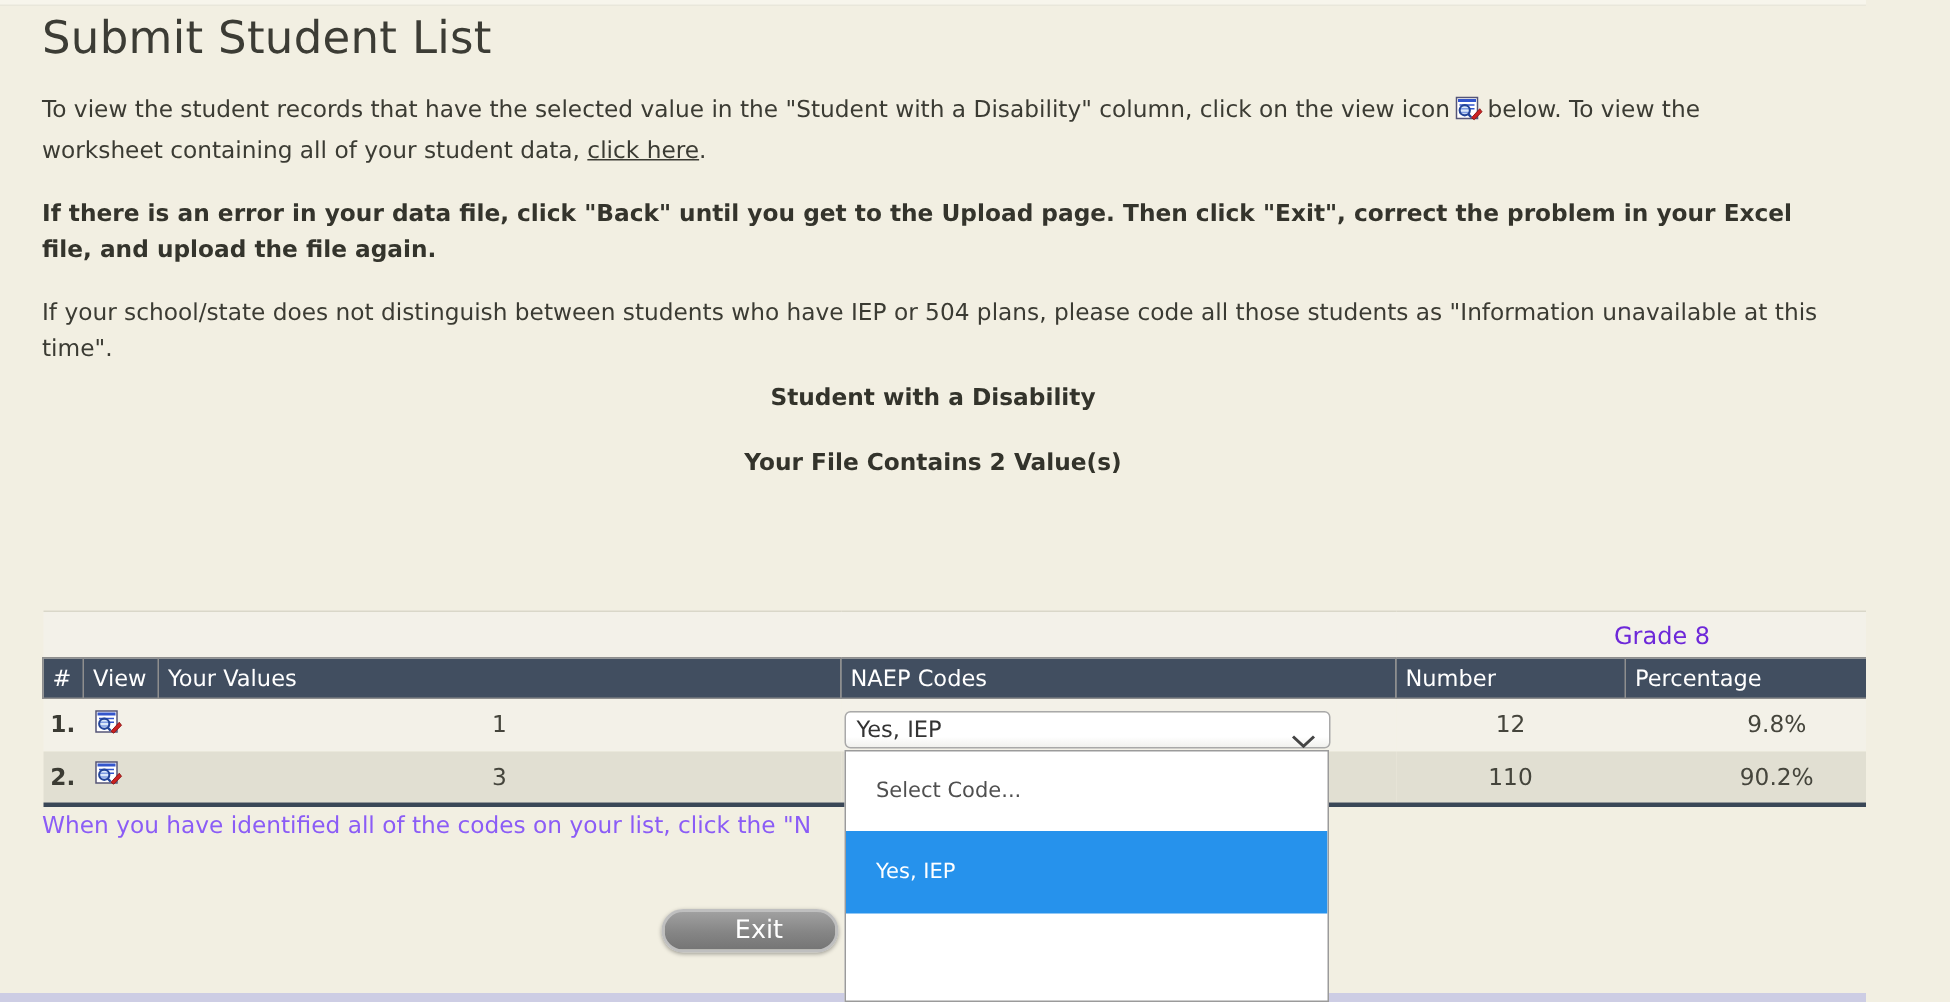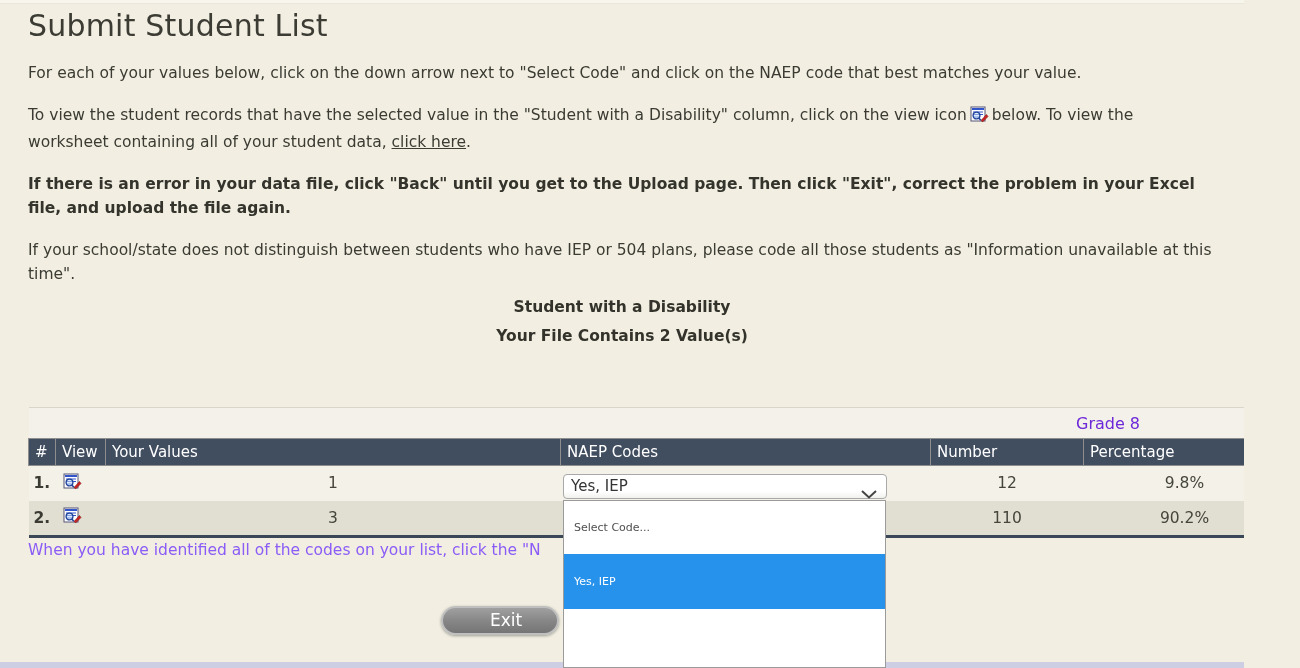--- a/index.html
+++ b/index.html
@@ -24,21 +24,21 @@
     border-left: 18px solid #1e8bd1;
   }
   .step-heading { font-size: 22px; font-weight: 400; color: #50504a; }
 
   .para { margin: 18px 28px 0 28px; font-size: 15.5px; line-height: 1.55; color: #3b3b33; }
   .para.bold { font-weight: bold; color: #34342c; }
   .inline-link { color: #3b3b33; text-decoration: underline; cursor: pointer; }
   .view-icon-inline { display: inline-block; vertical-align: -3px; margin: 0 3px; }
 
   .center-head { margin-top: 14px; text-align: center; font-size: 15.5px; font-weight: bold; color: #33332b; }
-  .center-head + .center-head { margin-top: 11px; }
+  .center-head + .center-head { margin-top: 25px; }
 
   
   .match-table { position: absolute; top: 407px; left: 28px; width: 1257px; border-collapse: collapse; table-layout: fixed; }
   .match-table col.c-num { width: 27px; }
   .match-table col.c-view { width: 50px; }
   .match-table col.c-values { width: 455px; }
   .match-table col.c-naep { width: 370px; }
   .match-table col.c-number { width: 153px; }
   .match-table col.c-pct { width: 202px; }
 
@@ -80,37 +80,36 @@
     border: 1px solid #a9a9a9; border-radius: 4px;
     font-size: 15px; color: #333; line-height: 23px; padding-left: 7px; cursor: pointer;
   }
   .naep-select .chev { position: absolute; right: 9px; top: 8px; }
 
   
   .dropdown-list {
     position: absolute; left: 563px; top: 500px; width: 323px; height: 168px;
     background: #ffffff; border: 1px solid #9b9b9b; z-index: 5; overflow: hidden;
   }
-  .dropdown-option { font-size: 11px; color: #4f4f4f; padding-left: 10px; cursor: pointer; }
+  .dropdown-option { font-size: 14px; color: #4f4f4f; padding-left: 20px; cursor: pointer; }
   .opt-0 { height: 53px; line-height: 53px; }
   .opt-1 { height: 55px; line-height: 55px; background: #2692ec; color: #ffffff; }
   .opt-2 { height: 55px; line-height: 55px; }
 
   .bottom-strip { position: absolute; left: 0; top: 662px; width: 100%; height: 6px; background: #cdcde4; z-index: 2; }
 </style>
 </head>
 <body>
 
 <div class="page">
   <div class="top-strip"></div>
 
   <h1 class="title">Submit Student List</h1>
 
 
-  <p class="para">For each of your values below, click on the down arrow next to "Select Code" and click on the NAEP code that best matches your value.</p>
 
   <p class="para"><span>To view the student records that have the selected value in the "Student with a Disability" column, click on the view icon</span><span class="view-icon-inline"><svg width="19" height="17" viewBox="0 0 19 17">
           <rect x="1" y="1" width="14" height="14" fill="#ffffff" stroke="#555577" stroke-width="1"></rect>
           <rect x="2" y="2" width="12" height="2" fill="#3355cc"></rect>
           <line x1="3" y1="6" x2="13" y2="6" stroke="#3355cc" stroke-width="1"></line>
           <line x1="3" y1="8.5" x2="13" y2="8.5" stroke="#3355cc" stroke-width="1"></line>
           <line x1="3" y1="11" x2="10" y2="11" stroke="#3355cc" stroke-width="1"></line>
           <circle cx="6.5" cy="9.5" r="3.4" fill="rgba(190,215,245,0.55)" stroke="#224499" stroke-width="1.4"></circle>
           <line x1="8.8" y1="12" x2="10.8" y2="14.2" stroke="#224499" stroke-width="1.6"></line>
           <polygon points="11,14.5 16.5,8.5 18,10.5 12.8,15.8" fill="#cc2222" stroke="#881111" stroke-width="0.6"></polygon>

